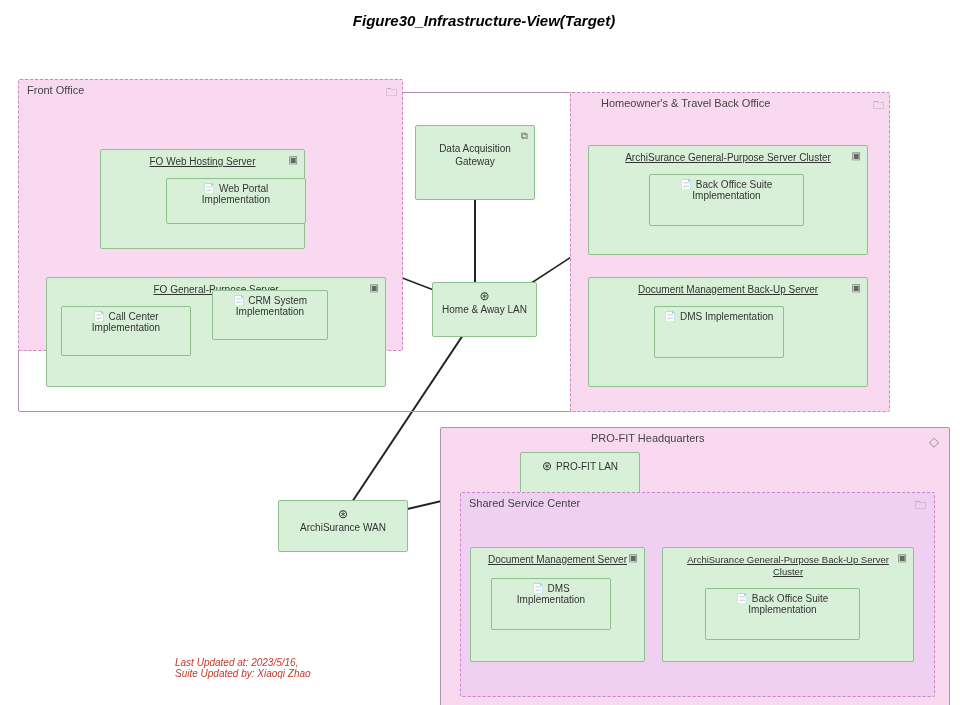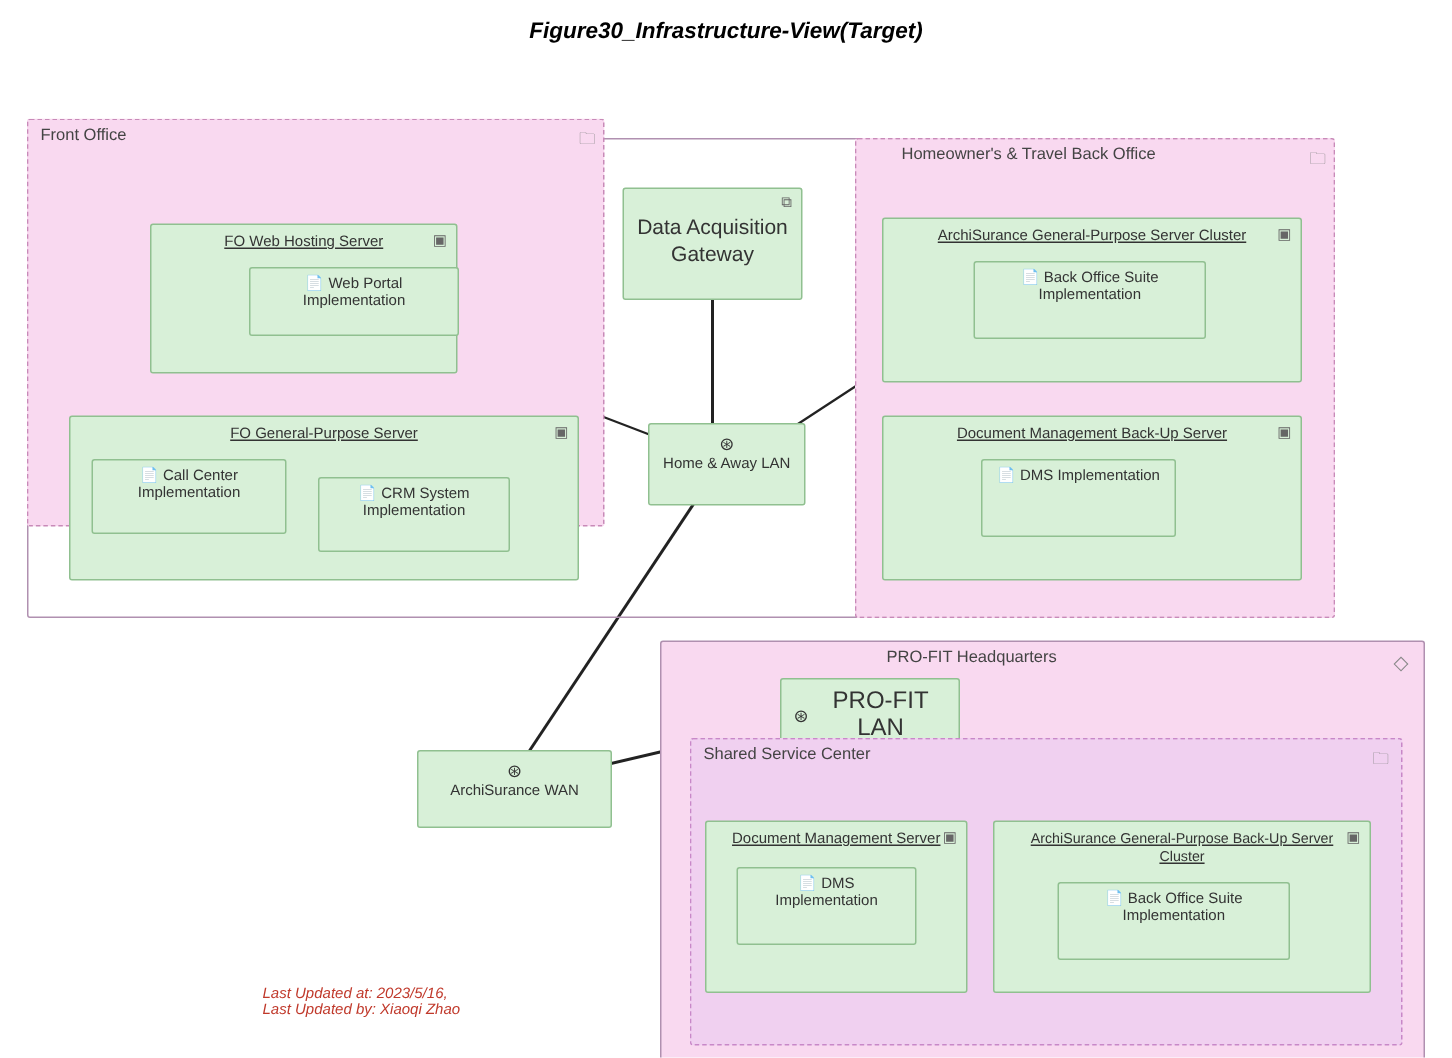--- a/index.html
+++ b/index.html
@@ -183,30 +183,30 @@
   <div class="server-box" style="left:46px; top:240px; width:340px; height:110px;">
     <div class="server-box-title">FO General-Purpose Server</div>
     <span style="position:absolute;right:6px;top:4px;font-size:10px;color:#666;">▣</span>
 
     <div class="artifact" style="left:14px;top:28px;width:130px;height:50px;">
       <span style="font-size:10px;">📄</span>
       <span>Call Center
 Implementation</span>
     </div>
 
-    <div class="artifact" style="left:165px;top:40px;width:128px;height:50px;">
+    <div class="artifact" style="left:165px;top:12px;width:116px;height:50px;">
       <span style="font-size:10px;">📄</span>
       <span>CRM System
 Implementation</span>
     </div>
   </div>
 
   <div class="server-box" style="left:415px; top:88px; width:120px; height:75px;">
     <div style="position:absolute;right:6px;top:4px;font-size:10px;color:#666;">⧉</div>
-    <div style="font-size:14px;color:#333;text-align:center;padding-top:10px;line-height:1.3;">Data Acquisition
+    <div style="font-size:10px;color:#333;text-align:center;padding-top:10px;line-height:1.3;">Data Acquisition
 Gateway</div>
   </div>
 
   <div class="network-box" style="left:432px; top:245px; width:105px; height:55px;">
     <div style="display:flex;align-items:center;justify-content:center;gap:4px;">
       <span style="font-size:12px;">⊛</span>
     </div>
     <div style="font-size:10px;line-height:1.3;">Home &amp;
 Away LAN</div>
   </div>
@@ -235,21 +235,21 @@
   </div>
 
   <div class="region profit-hq">
     <span class="region-label" style="left:150px;">PRO-FIT Headquarters</span>
     <span style="position:absolute;right:10px;top:6px;font-size:13px;color:#888;">◇</span>
   </div>
 
   <div class="network-box" style="left:520px; top:415px; width:120px; height:45px;">
     <div style="display:flex;align-items:center;justify-content:center;gap:4px;">
       <span style="font-size:12px;">⊛</span>
-      <span style="font-size:16px;text-align:center;">PRO-FIT LAN</span>
+      <span style="font-size:10px;text-align:center;">PRO-FIT LAN</span>
     </div>
   </div>
 
   <div class="network-box" style="left:278px; top:463px; width:130px; height:52px;">
     <div style="display:flex;align-items:center;justify-content:center;gap:3px;flex-wrap:wrap;">
       <span style="font-size:12px;">⊛</span>
     </div>
     <div style="font-size:10px;line-height:1.3;">ArchiSurance
 WAN</div>
   </div>
@@ -278,16 +278,16 @@
 
     <div class="artifact" style="left:42px;top:40px;width:155px;height:52px;">
       <span style="font-size:10px;">📄</span>
       <span>Back Office Suite
 Implementation</span>
     </div>
   </div>
 
   <div class="footer-text">
     <div>Last Updated at: 2023/5/16,</div>
-    <div>Last Updated by: Xiaoqi Zhao</div>
+    <div>Suite Updated by: Xiaoqi Zhao</div>
   </div>
 
 </div>
 
 </body></html>

